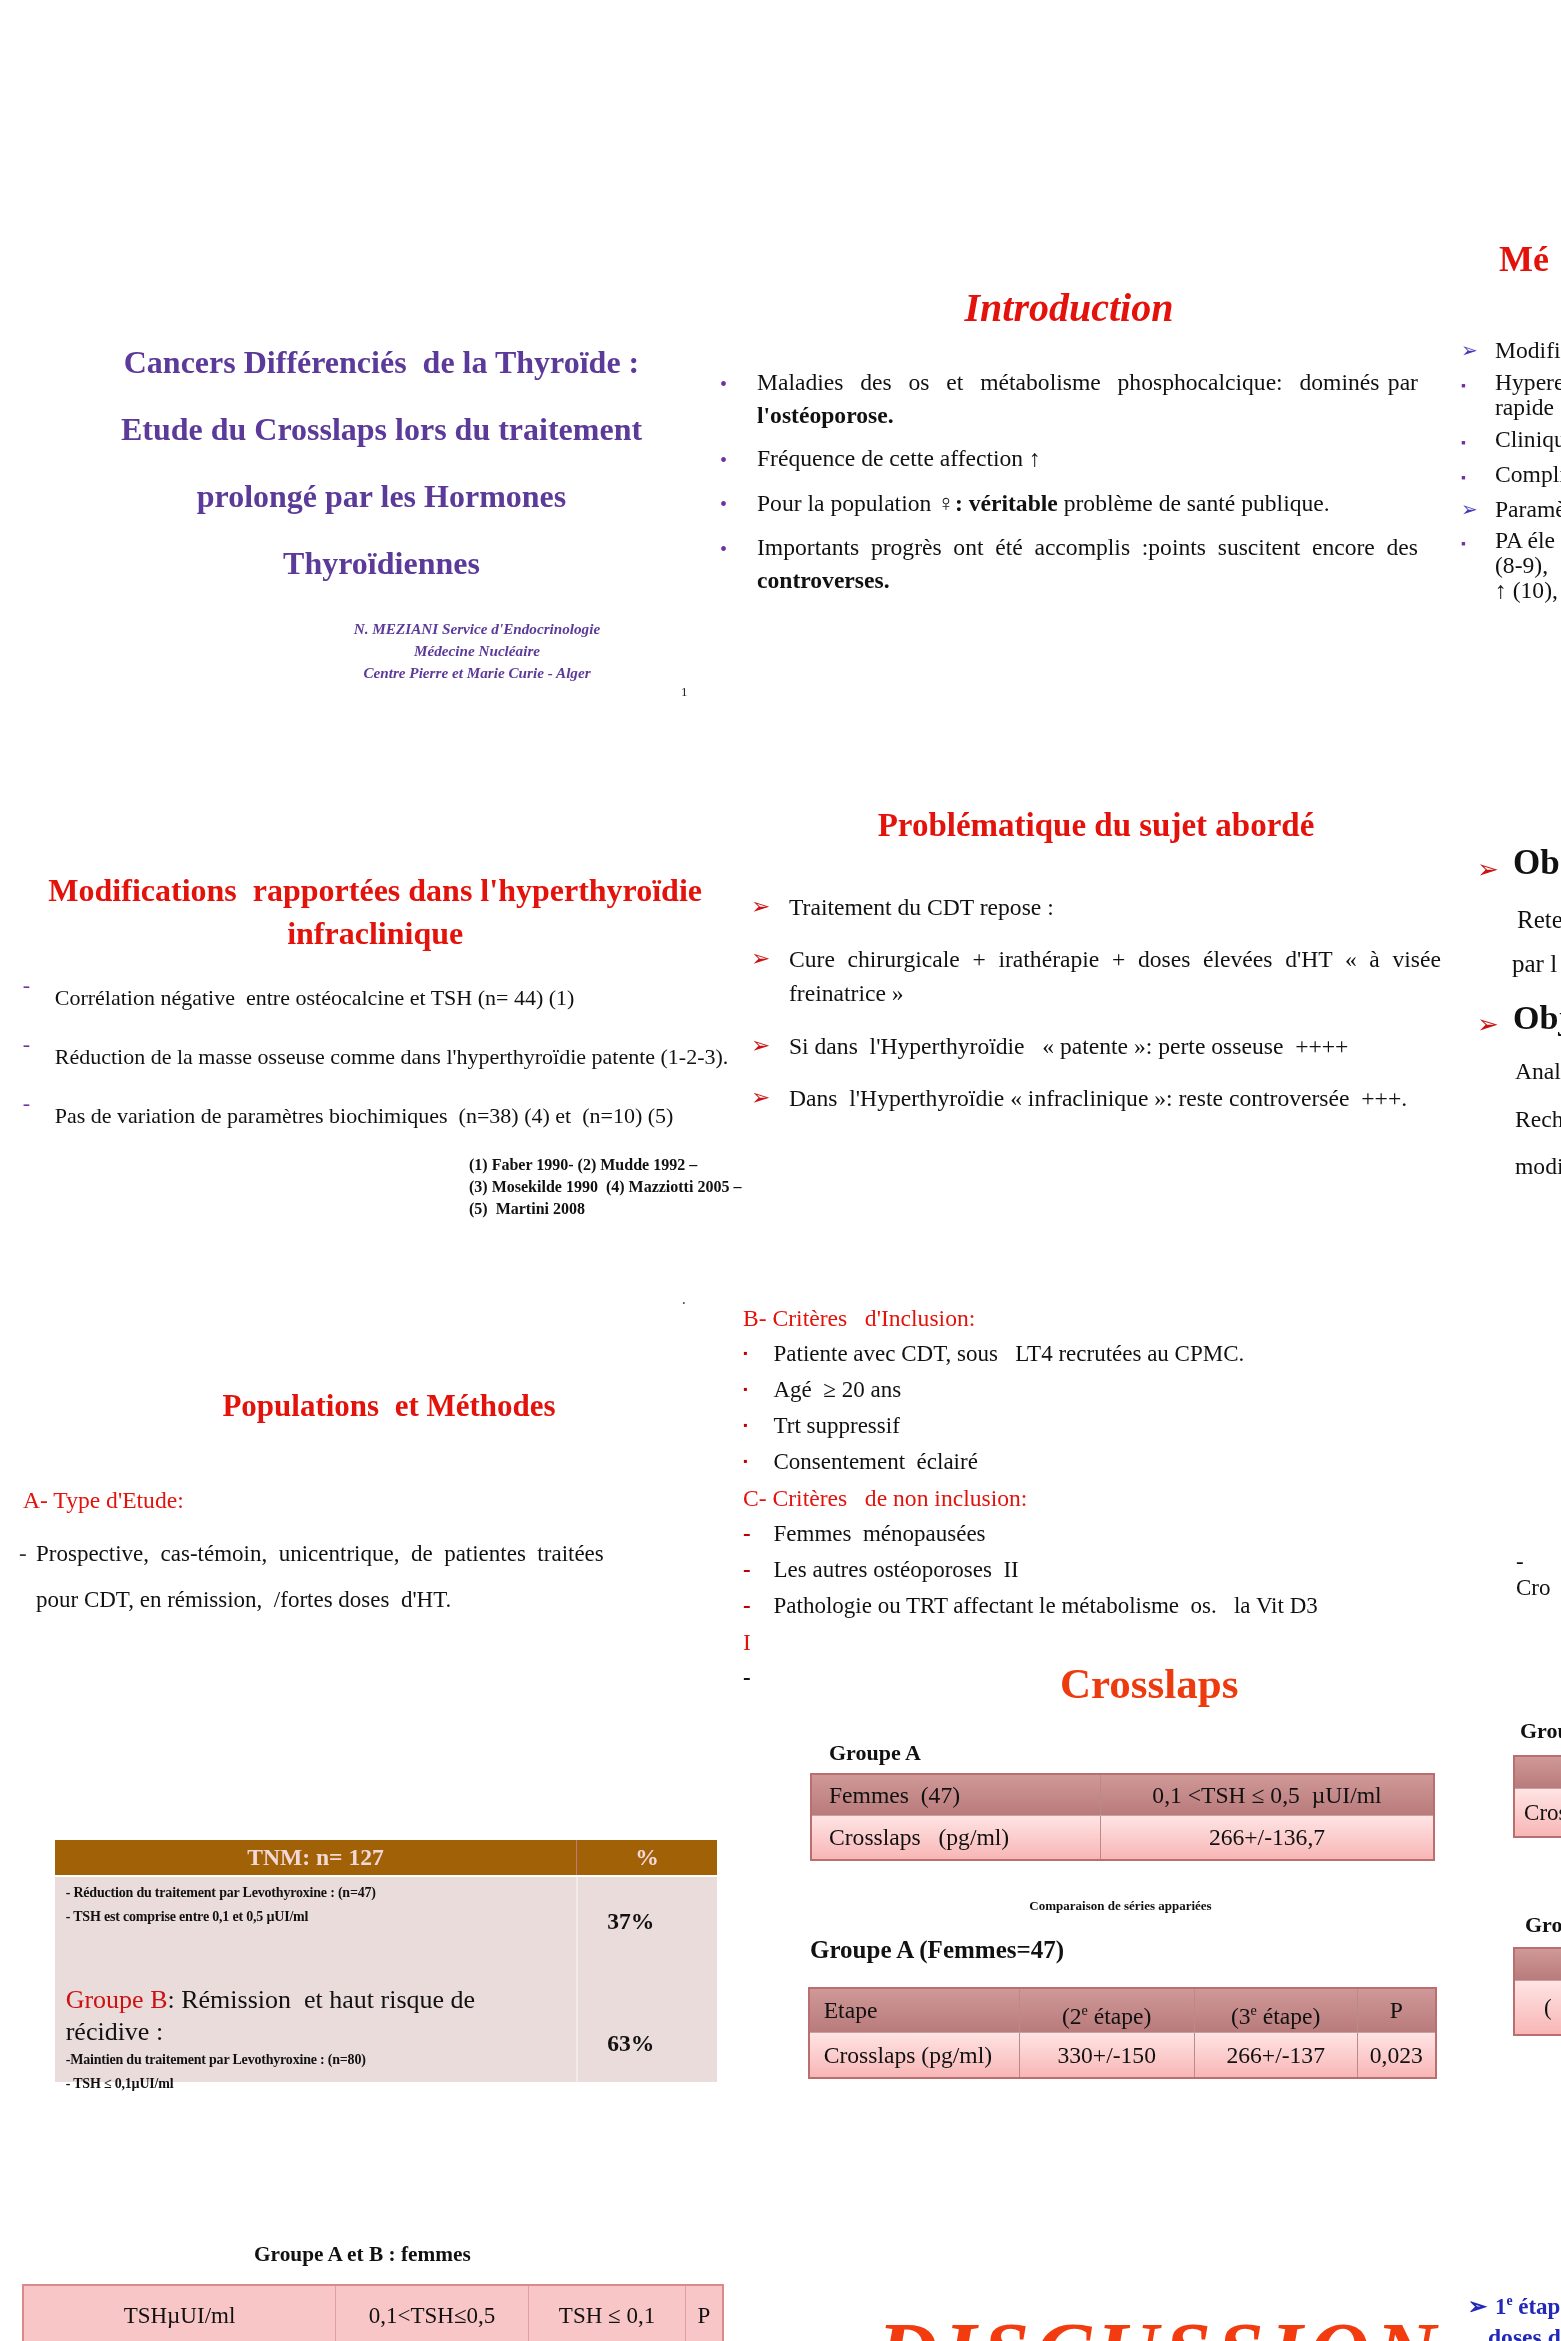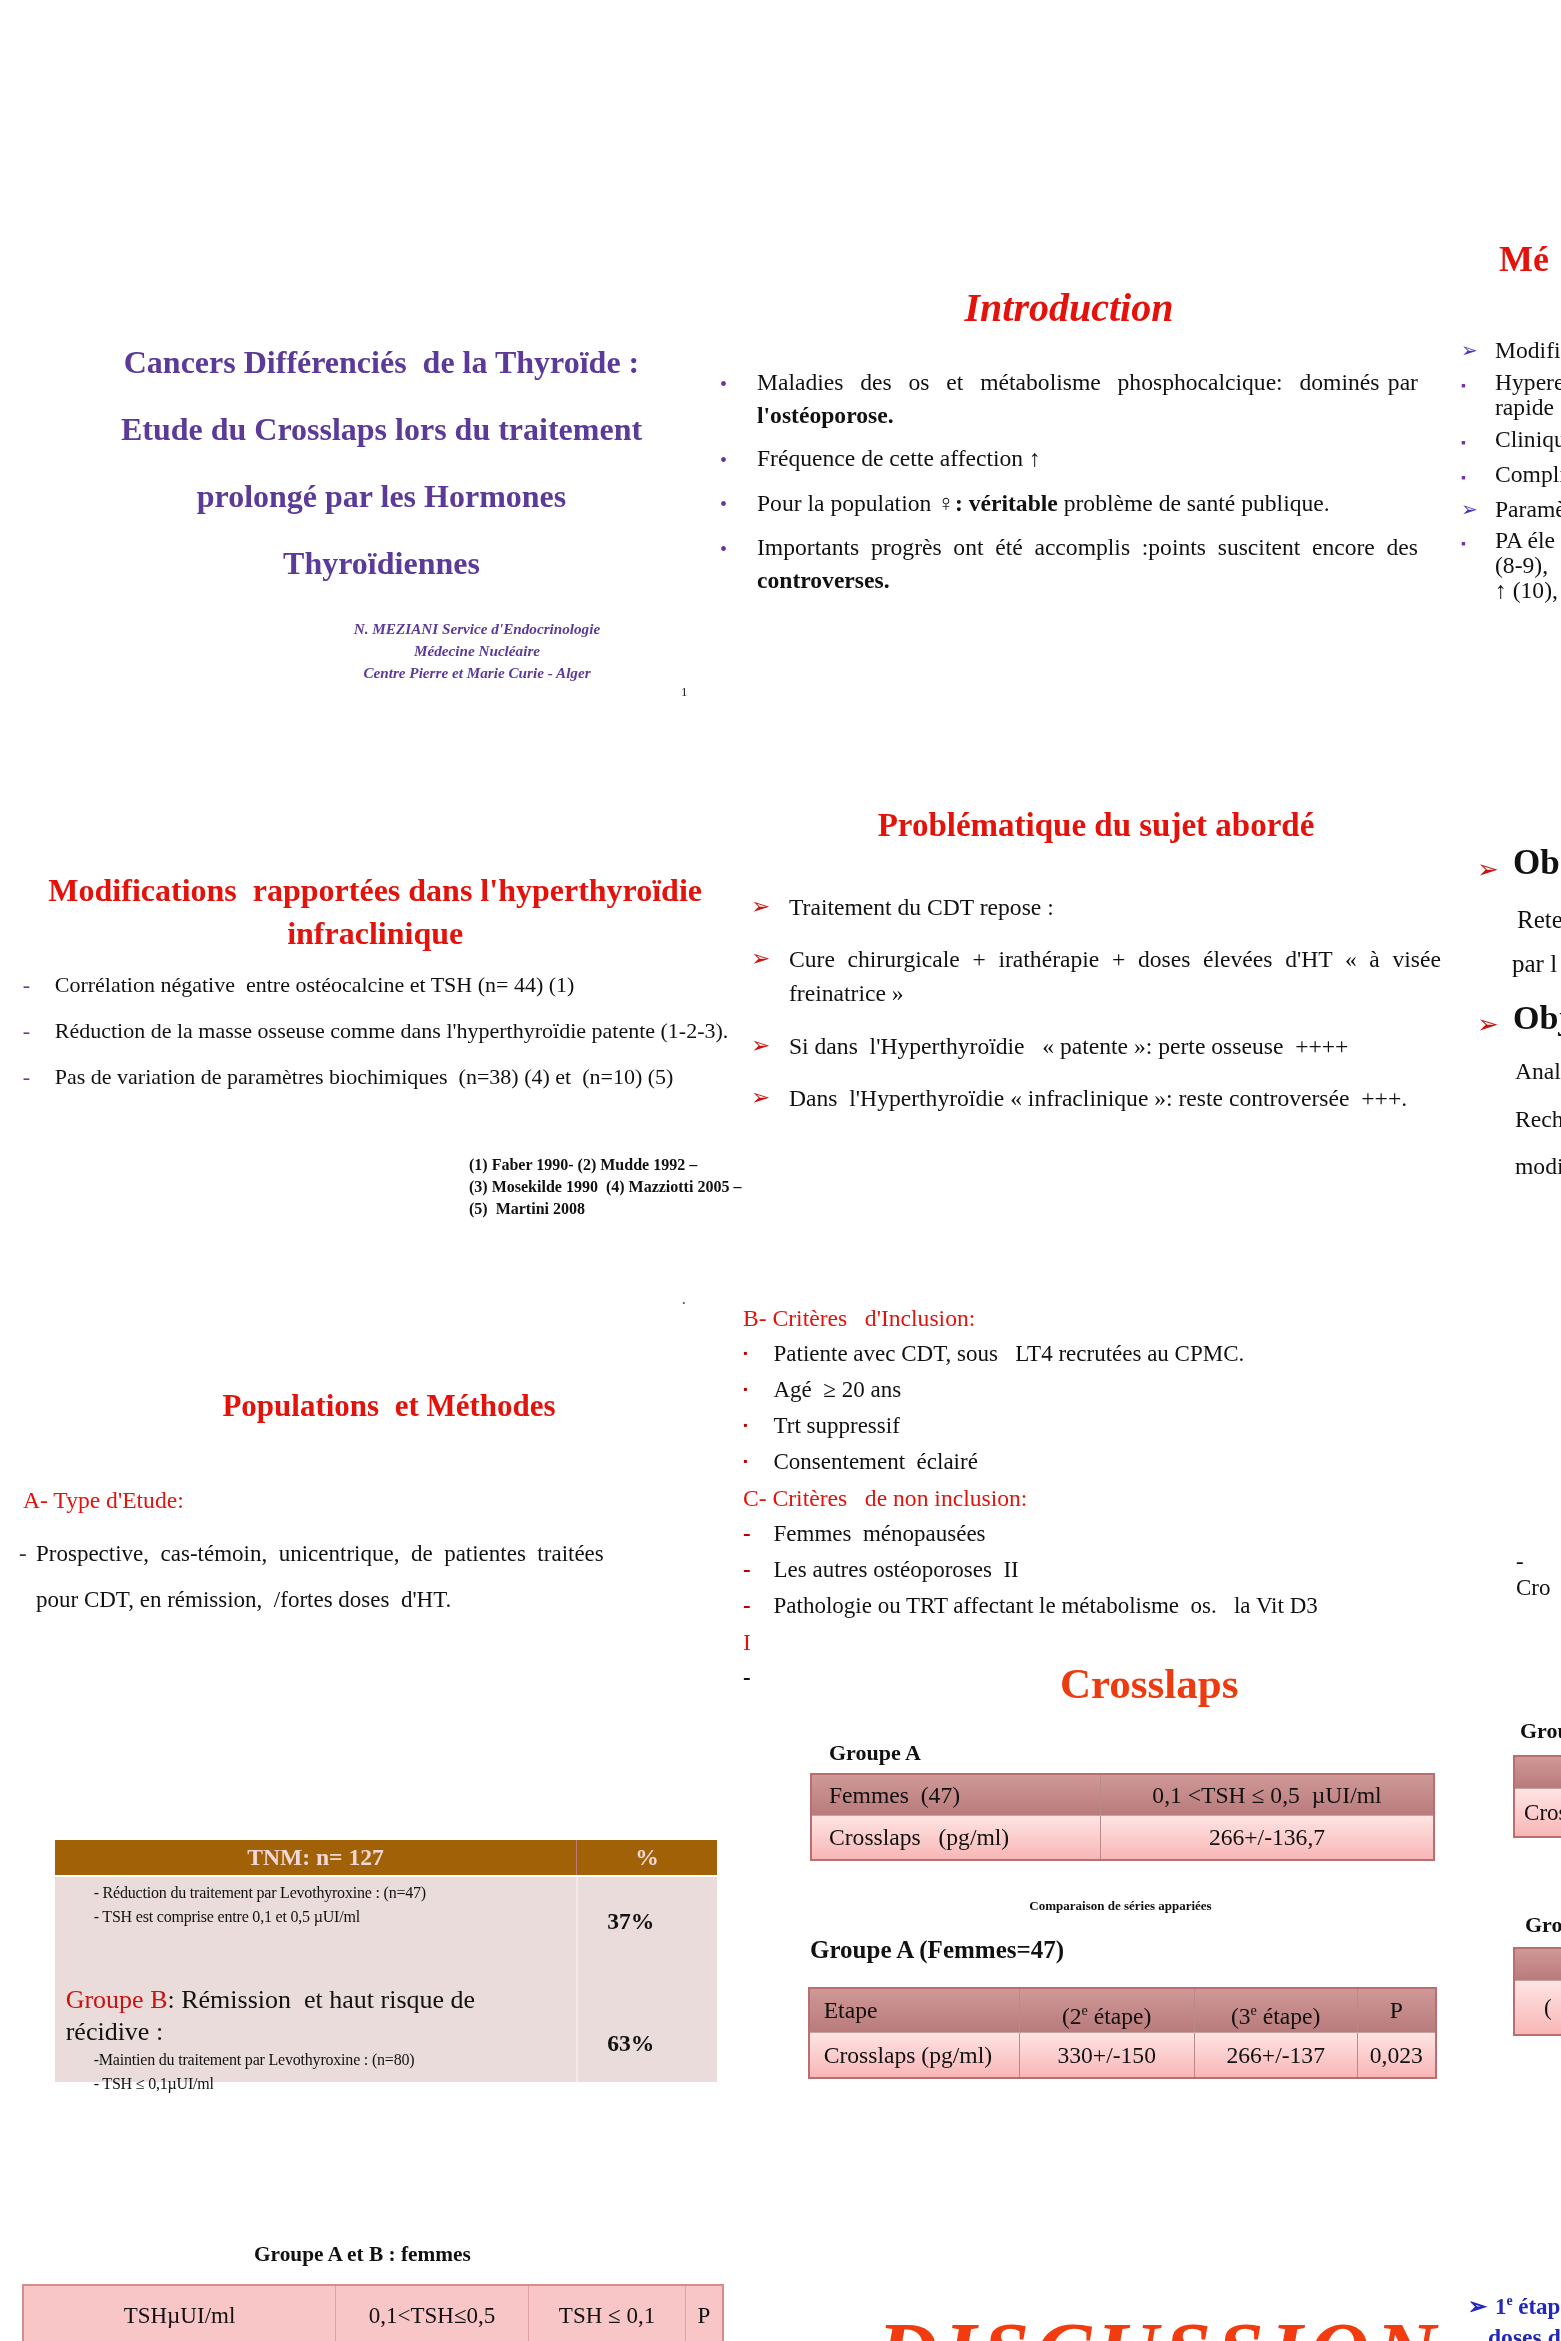--- a/index.html
+++ b/index.html
@@ -27,21 +27,21 @@
   #frag-method-list{position:absolute;left:1461px;top:338px;width:168px;font-size:23.6px;}
   .mrow{display:flex;margin-bottom:6.9px;line-height:25px;}
   .mrow .amark{flex:0 0 34px;color:#4338B8;font-size:20px;}
   .mrow .smark{flex:0 0 34px;color:#7030A0;font-size:13.7px;padding-top:3px;}
 
   
   #slide-modif{position:absolute;left:15.2px;top:869px;width:720px;}
   #modif-title{text-align:center;color:#E3120B;font-size:32px;font-weight:bold;line-height:43px;margin-bottom:15.2px;}
   .dbullet{display:flex;font-size:22px;line-height:29px;margin-bottom:17px;}
   .dbullet .mark{flex:0 0 32px;color:#7030A0;padding-left:7.6px;}
-  .dbullet .txt{flex:1;text-align:justify;padding-right:4.6px;}
+  .dbullet .txt{flex:1;text-align:justify;padding-right:4.6px;margin-top:13px;}
   #modif-refs{position:absolute;left:469px;top:1154px;font-size:16px;font-weight:bold;line-height:22px;color:#111;}
 
   
   #slide-problem{position:absolute;left:751px;top:807px;width:690px;}
   #problem-title{text-align:center;color:#E3120B;font-size:33px;font-weight:bold;margin-bottom:46px;}
   .pbullet{display:flex;font-size:23.6px;line-height:34px;margin-bottom:18.3px;}
   .pbullet .mark{flex:0 0 38px;color:#CC1111;font-size:23px;}
   .pbullet .txt{flex:1;text-align:justify;}
 
   
@@ -81,21 +81,21 @@
   #tnm-header{height:35px;background:#a16207;display:flex;color:#F4D8D8;font-weight:bold;font-size:23.6px;}
   #tnm-h1{flex:0 0 521px;text-align:center;line-height:35px;}
   #tnm-h2{flex:1;text-align:center;line-height:35px;border-left:1.5px solid #C17A7A;}
   #tnm-body{position:relative;margin-top:2.3px;height:205px;background:#EBDCDC;}
   #tnm-divider{position:absolute;left:521px;top:0;width:2.3px;height:100%;background:#F2EAEA;}
   .tnm-block{position:absolute;left:10.7px;width:499px;}
   #tnm-block-a{top:3.8px;}
   #tnm-block-b{top:107px;}
   .tnm-gline{font-size:26px;line-height:32px;}
   .gname{color:#CC1111;}
-  .tnm-sub{font-size:16px;font-weight:normal;line-height:23.6px;letter-spacing:-0.2px;margin-left:28px;}
+  .tnm-sub{font-size:14px;font-weight:bold;line-height:23.6px;letter-spacing:-0.2px;}
   .tnm-pct{position:absolute;left:537px;width:122px;text-align:left;padding-left:15.2px;font-size:23.6px;font-weight:bold;}
   #tnm-pct-a{top:31px;}
   #tnm-pct-b{top:153px;}
 
   
   #xl-title{position:absolute;left:1060px;top:1659px;color:#EE3A0F;font-size:43px;font-weight:bold;}
   #xl-group-a{position:absolute;left:829px;top:1740px;font-size:22px;font-weight:bold;}
   .pinktable{border:2.3px solid #B96F6F;}
   .thead{display:flex;background:linear-gradient(#D09898,#B97B7B);border-bottom:1.5px solid #C9A0A0;font-size:23.6px;}
   .tbody{display:flex;background:linear-gradient(#FFE4E4,#F8B6B6);font-size:23.6px;}

